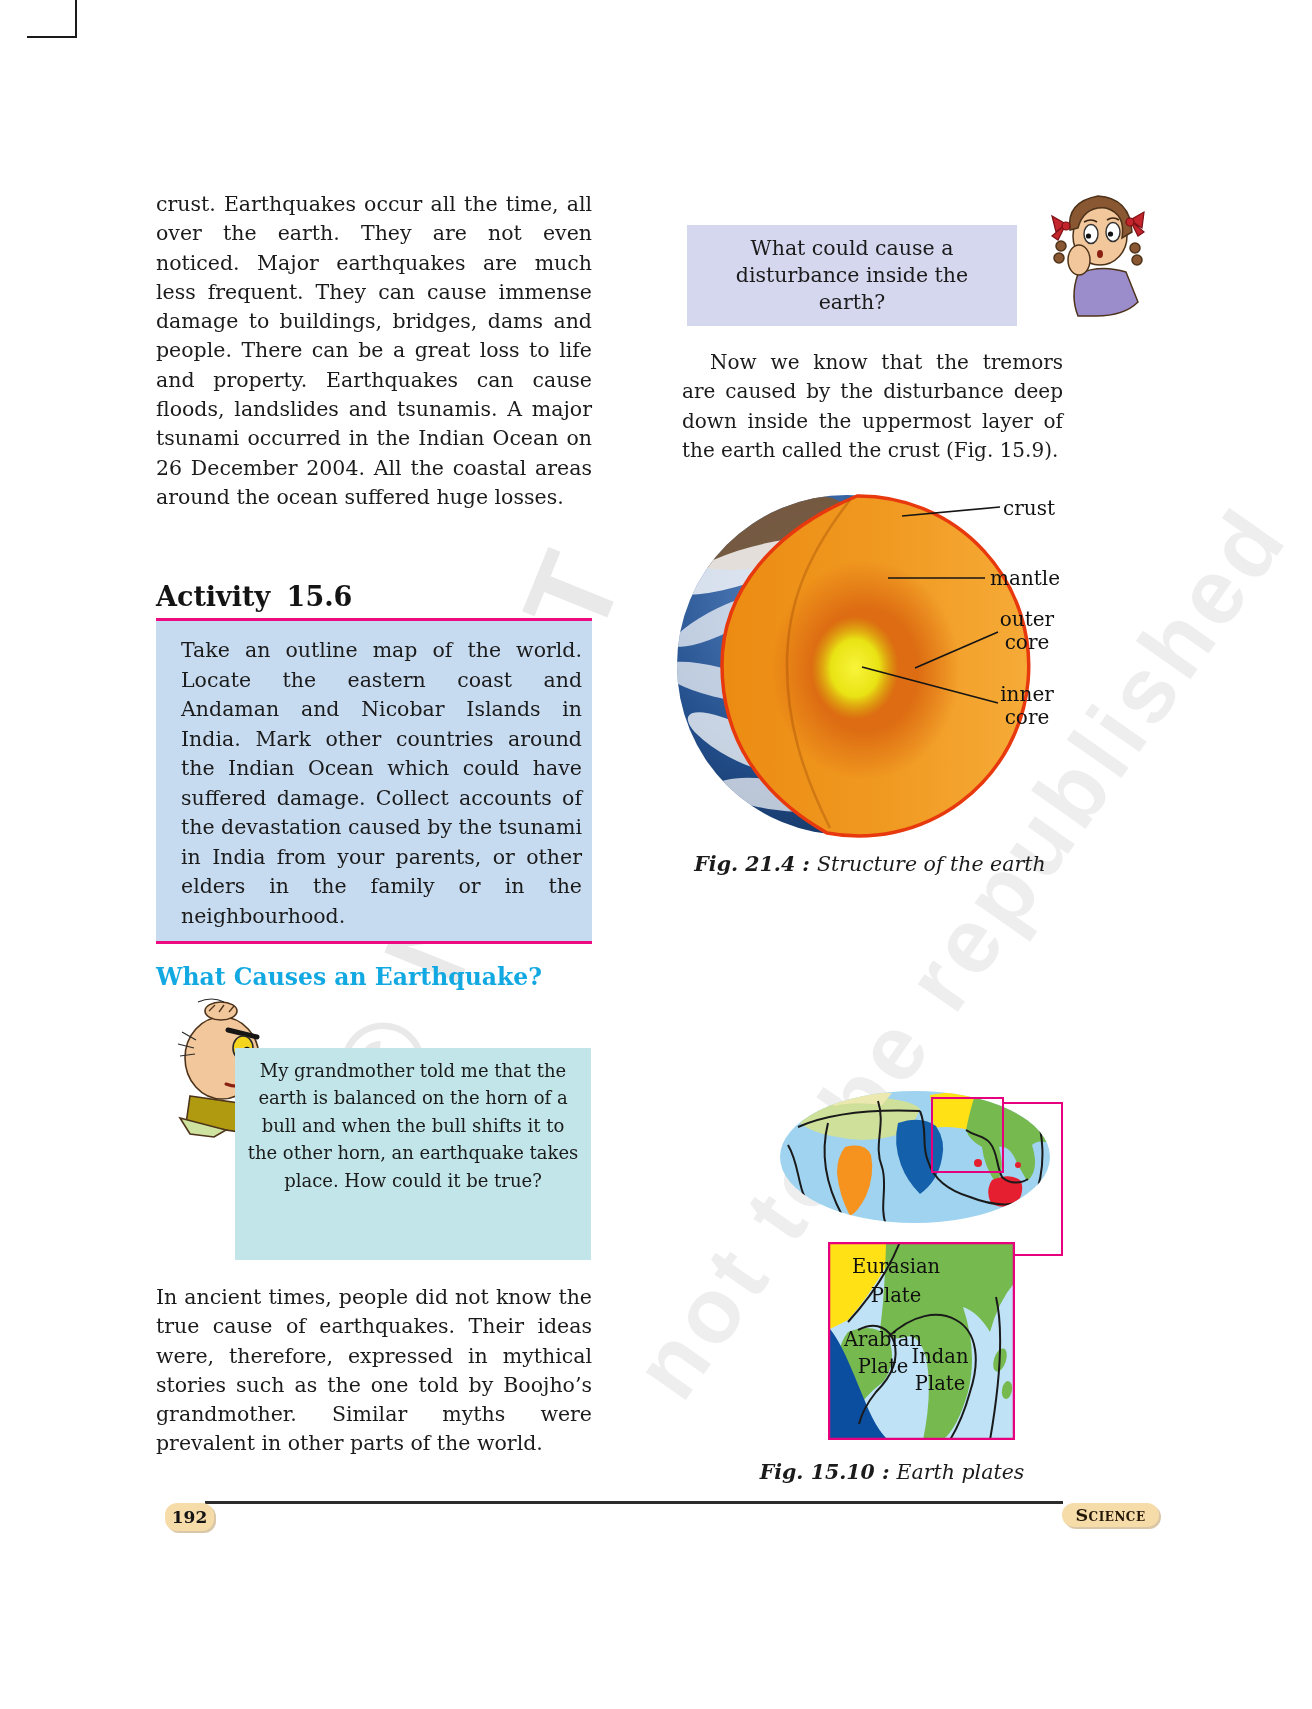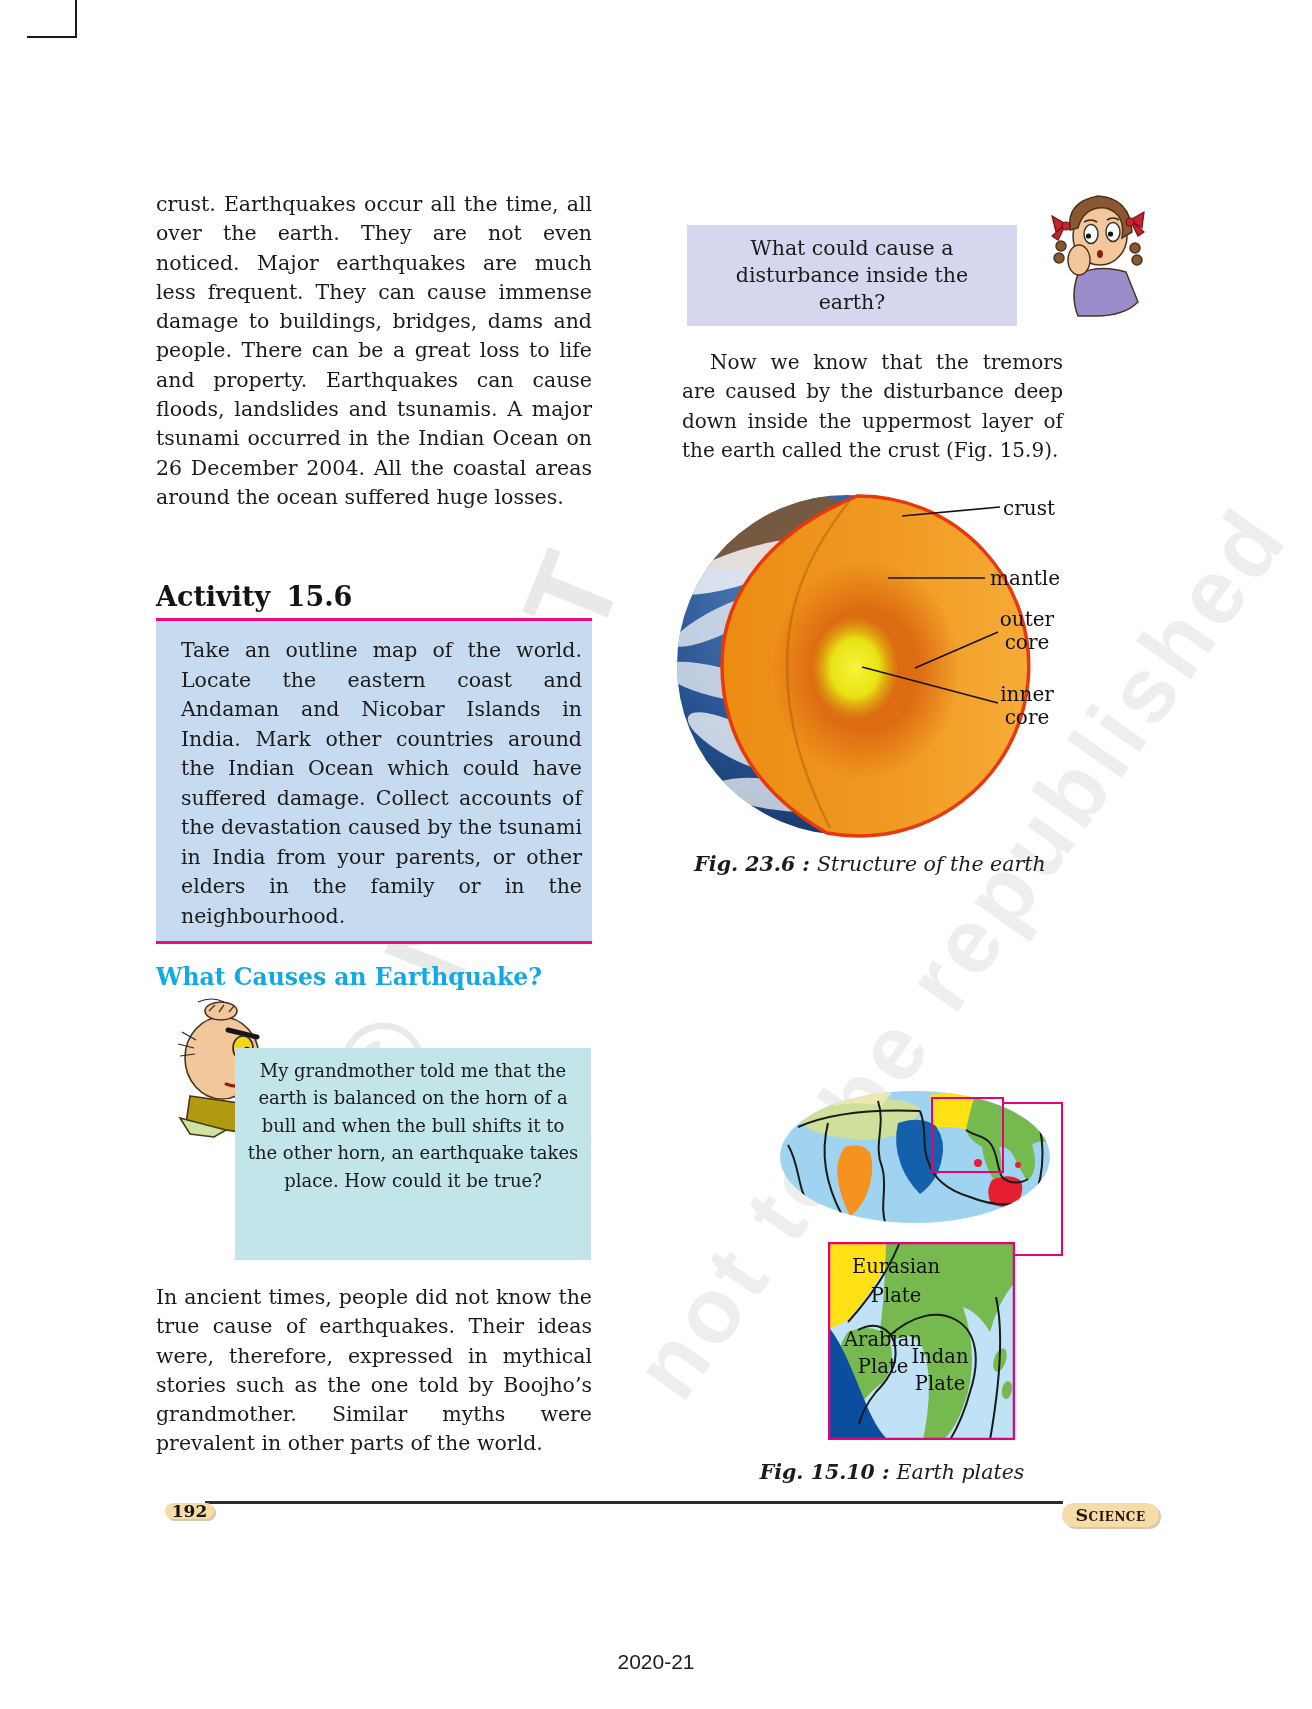--- a/index.html
+++ b/index.html
@@ -163,21 +163,21 @@
       <line x1="237" y1="197" x2="373" y2="233"></line>
     </g>
   </svg>
 
   <div class="abs fig-label" style="left:1003px;top:497px;">crust</div>
   <div class="abs fig-label" style="left:990px;top:567px;">mantle</div>
   <div class="abs fig-label c" style="left:995px;top:608px;width:64px;">outer core</div>
   <div class="abs fig-label c" style="left:995px;top:683px;width:64px;">inner core</div>
 
   <div class="abs caption" style="left:660px;top:852px;width:420px;">
-    <span class="cap-b">Fig. 23.6 :</span><span class="cap-i">Structure of the earth</span>
+    <span class="cap-b">Fig. 21.4 :</span><span class="cap-i">Structure of the earth</span>
   </div>
 
 
   <svg class="abs" style="left:770px;top:1085px;" width="300" height="180" viewBox="0 0 300 180">
     <defs>
         <clipPath id="mapclip">
           <ellipse cx="145" cy="72" rx="135" ry="66"></ellipse>
         </clipPath>
       </defs>
     <ellipse cx="145" cy="72" rx="135" ry="66" fill="#9fd3ef"></ellipse>
@@ -226,21 +226,20 @@
 
   <div class="abs map-label" style="left:840px;top:1252px;width:112px;">Eurasian Plate</div>
   <div class="abs map-label small" style="left:831px;top:1326px;width:104px;">Arabian Plate</div>
   <div class="abs map-label small" style="left:903px;top:1343px;width:74px;">Indan Plate</div>
 
   <div class="abs caption" style="left:682px;top:1460px;width:420px;">
     <span class="cap-b">Fig. 15.10 :</span><span class="cap-i">Earth plates</span>
   </div>
 
   <div class="abs footer-rule" style="left:205px;top:1501px;width:858px;"></div>
-  <div class="abs pill" style="left:165px;top:1503px;width:49px;height:16px;">
+  <div class="abs pill" style="left:165px;top:1503px;width:49px;height:28px;">
     <span class="pill-num">192</span>
   </div>
   <div class="abs pill" style="left:1062px;top:1503px;width:97px;height:24px;">
     <span class="pill-subj">Science</span>
   </div>
-  <div class="abs edition" style="left:0;top:1650px;">2020-21</div>
 
 </div>
 
 </body></html>

